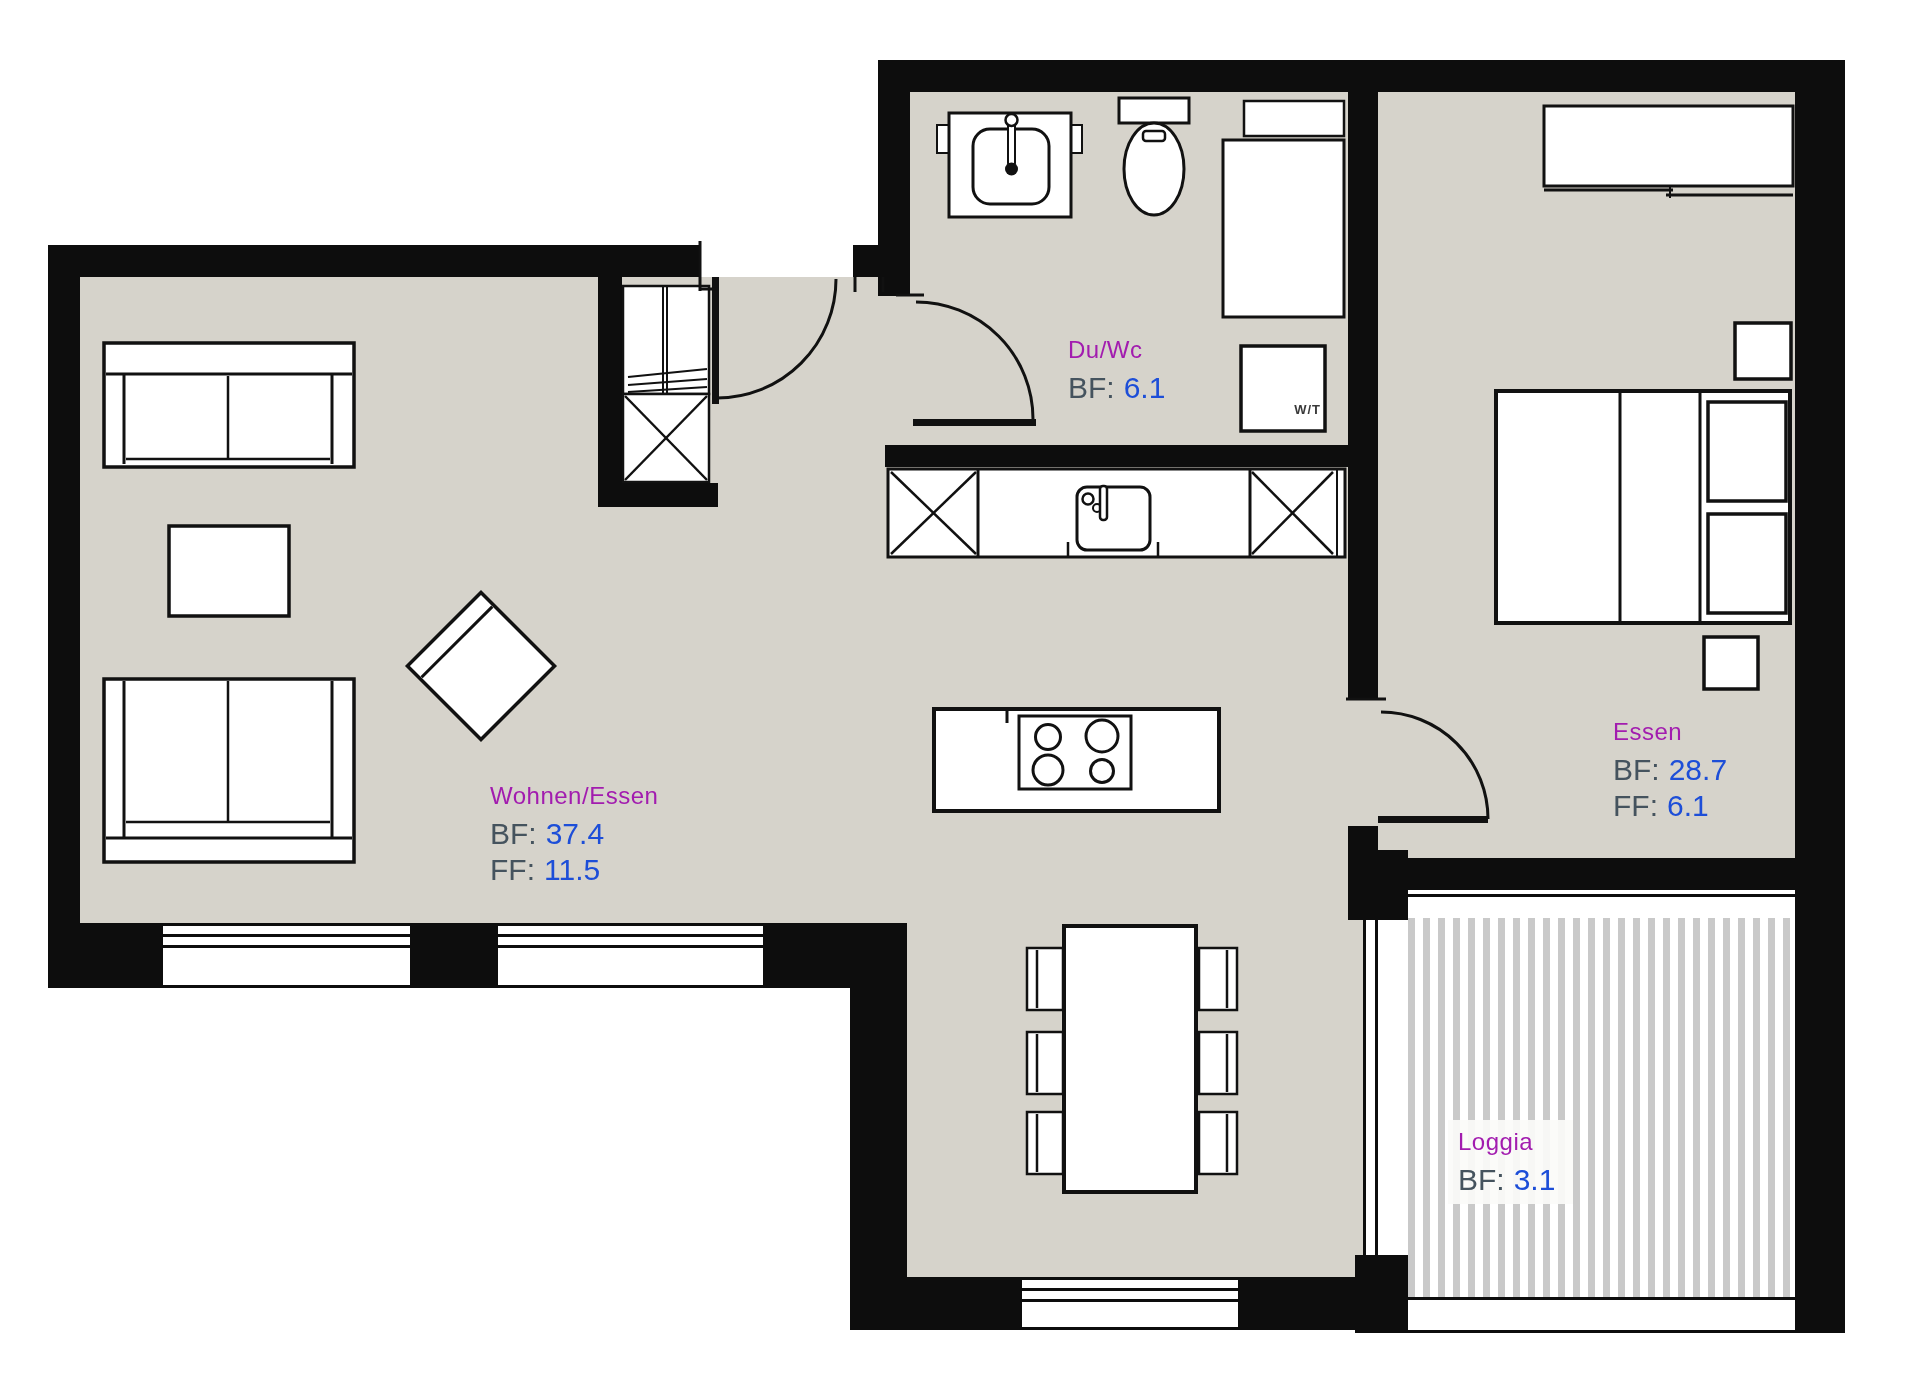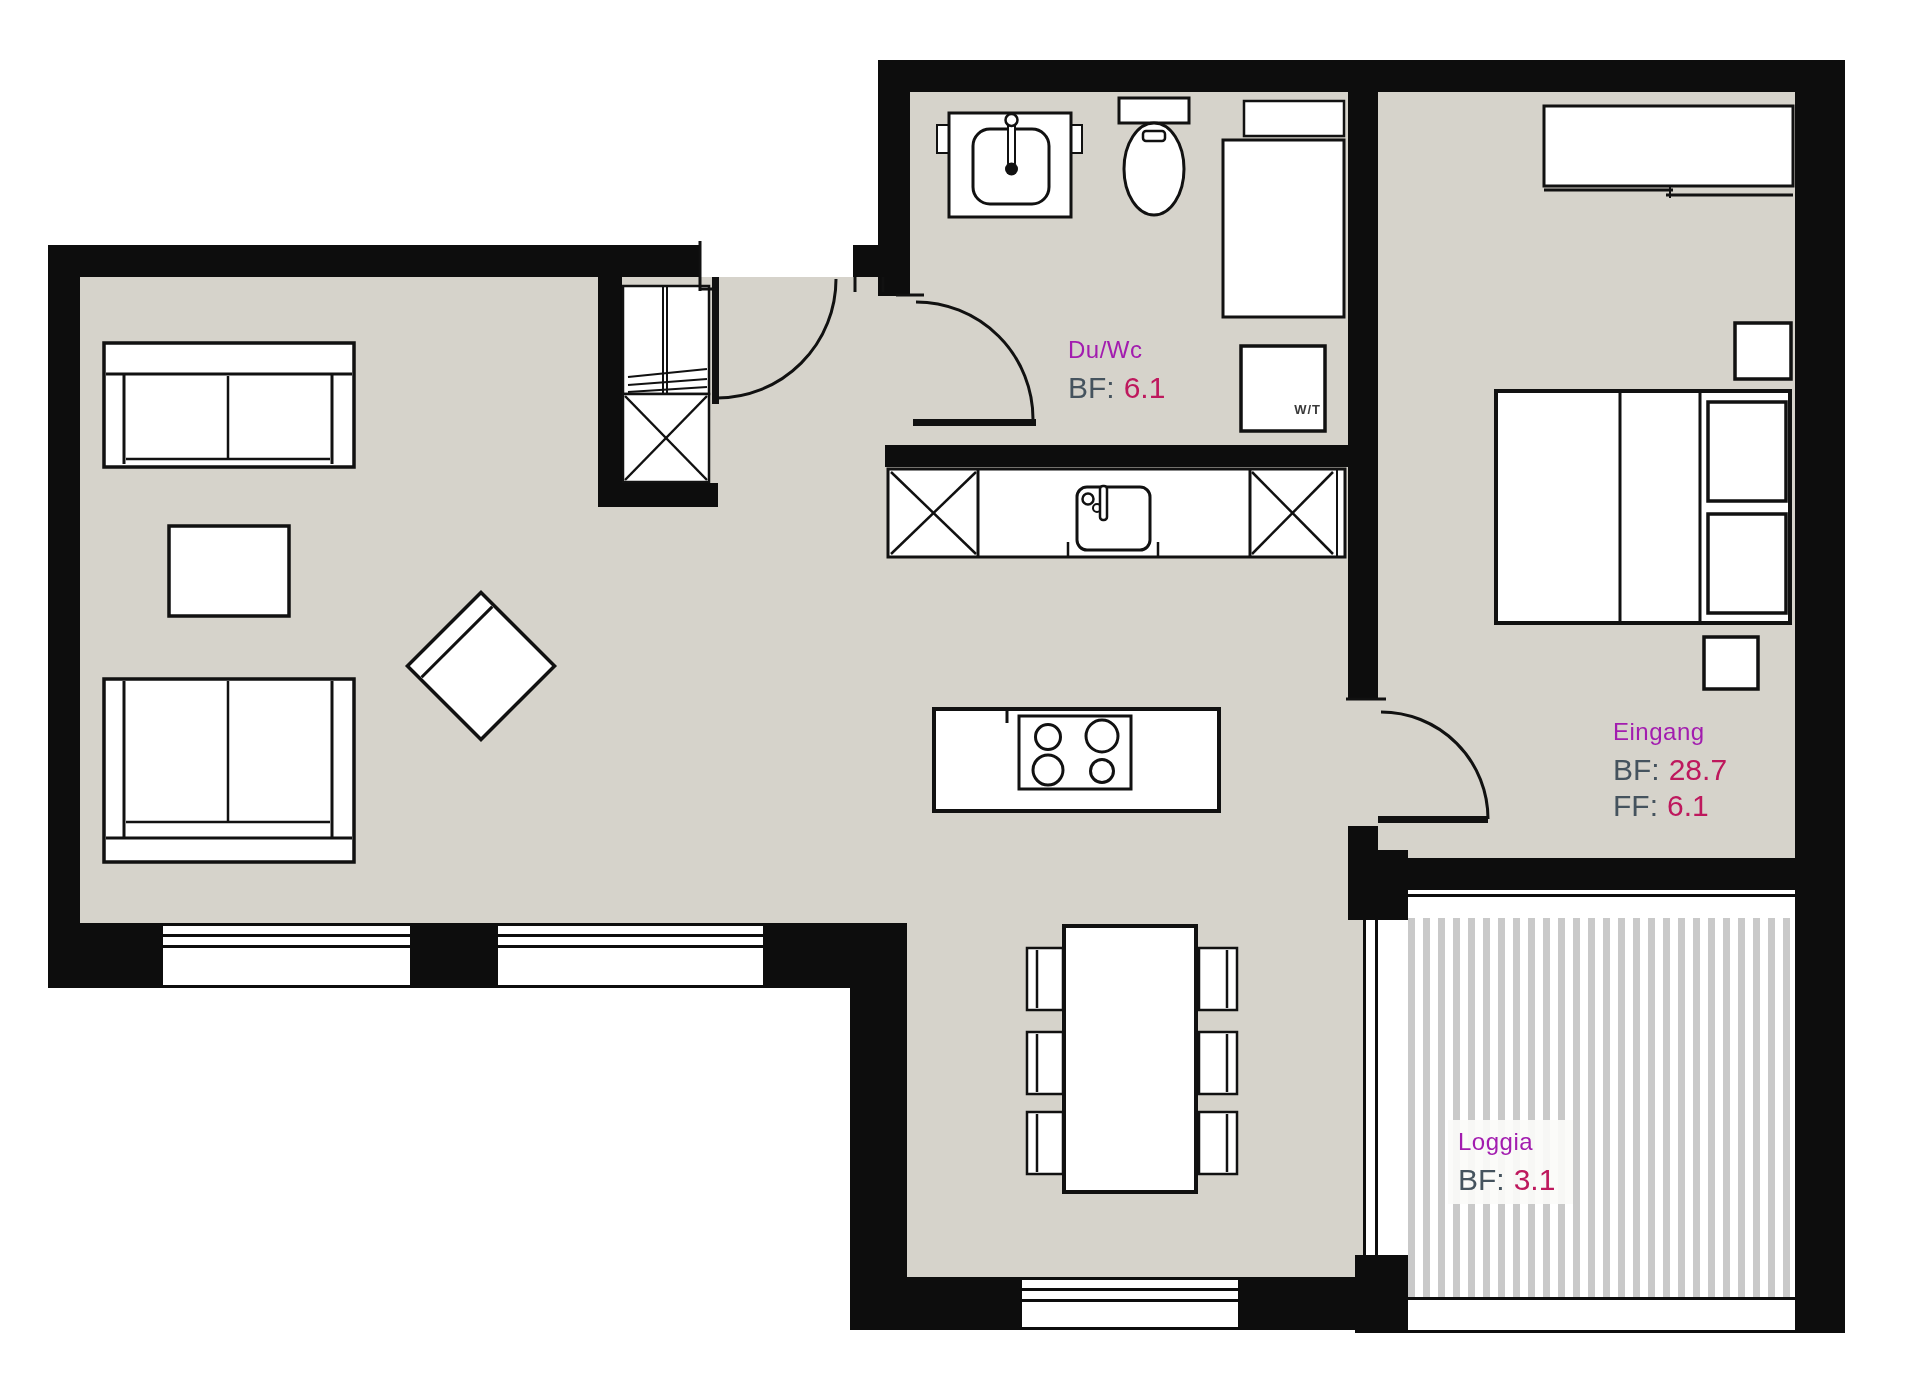--- a/index.html
+++ b/index.html
@@ -9,21 +9,21 @@
   .wall{position:absolute;background:#0d0d0d;}
   .ln{position:absolute;background:#0d0d0d;}
   .wh{position:absolute;background:#ffffff;}
   .window{position:absolute;background:#ffffff;}
   .wl{position:absolute;left:0;right:0;height:3px;background:#0d0d0d;}
   .stripes{position:absolute;background:repeating-linear-gradient(90deg,#c9c9c9 0 7px,#ffffff 7px 15px);}
   svg.fx{position:absolute;left:0;top:0;}
   .room-label{position:absolute;}
   .rname{font-size:24px;font-weight:normal;color:#a21caf;line-height:40px;letter-spacing:.5px;}
   .rval{font-size:30px;color:#45535e;line-height:36px;}
-  .rval .vn{color:#be185d;margin-left:9px;}
+  .rval .vn{color:#1d4ed8;margin-left:9px;}
   .plate{background:rgba(251,251,249,.93);padding:2px 18px 6px 10px;}
   .wt-label{position:absolute;font-size:13px;font-weight:bold;color:#3a3a3a;letter-spacing:1px;}
 </style>
 </head>
 <body>
 
 <div class="stage">
 
   <div class="floor" style="left:80px;top:277px;width:827px;height:646px"></div>
   <div class="floor" style="left:907px;top:92px;width:471px;height:1185px"></div>
@@ -225,23 +225,28 @@
       </g>
     </g>
   </svg>
 
 
   <div class="room-label" style="left:1068px;top:330px">
     <div class="rname">Du/Wc</div>
     <div class="rval"><span class="vl">BF:</span><span class="vn">6.1</span></div>
   </div>
 
+  <div class="room-label" style="left:490px;top:776px">
+    <div class="rname">Wohnen/Essen</div>
+    <div class="rval"><span class="vl">BF:</span><span class="vn">37.4</span></div>
+    <div class="rval"><span class="vl">FF:</span><span class="vn">11.5</span></div>
+  </div>
 
   <div class="room-label" style="left:1613px;top:712px">
-    <div class="rname">Eingang</div>
+    <div class="rname">Essen</div>
     <div class="rval"><span class="vl">BF:</span><span class="vn">28.7</span></div>
     <div class="rval"><span class="vl">FF:</span><span class="vn">6.1</span></div>
   </div>
 
   <div class="room-label plate" style="left:1448px;top:1120px">
     <div class="rname">Loggia</div>
     <div class="rval"><span class="vl">BF:</span><span class="vn">3.1</span></div>
   </div>
 
   <div class="wt-label" style="left:1259px;top:402px;width:62px;text-align:right">W/T</div>

